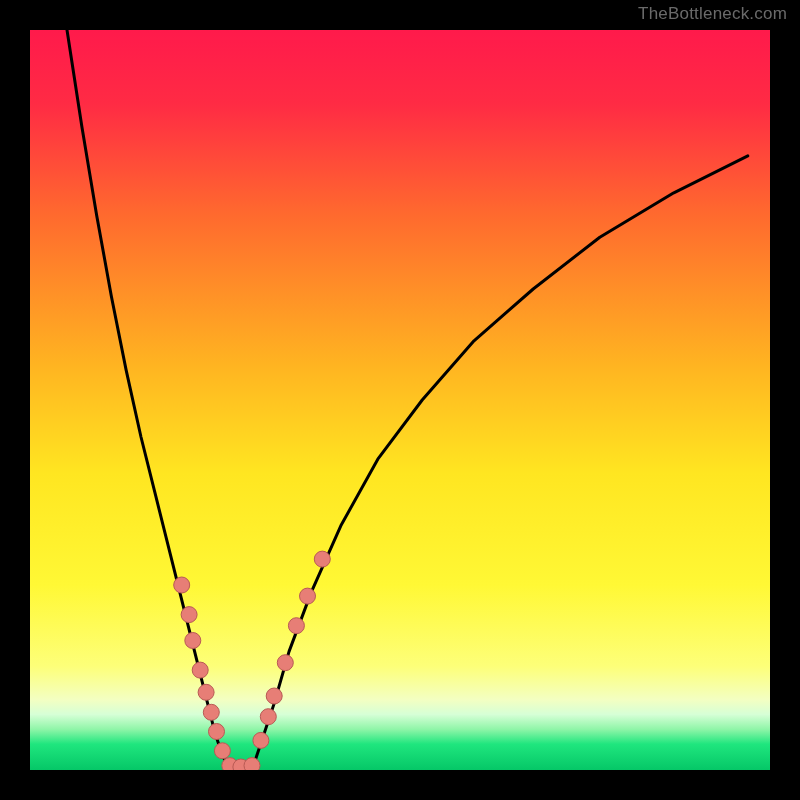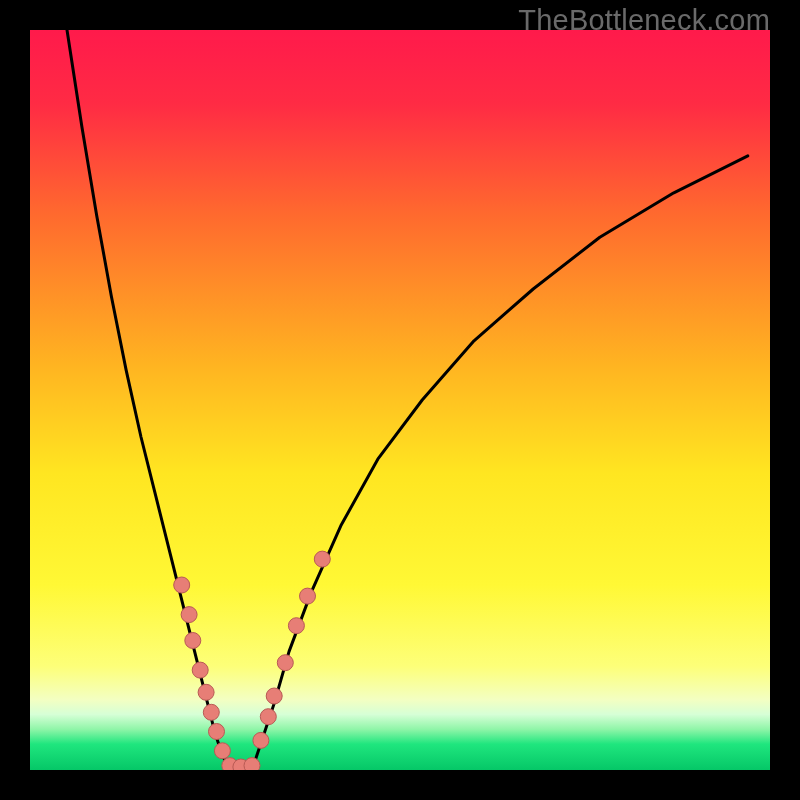--- a/index.html
+++ b/index.html
@@ -30,23 +30,23 @@
   .gradient {
     position: absolute;
     left: 0;
     top: 0;
     width: 100%;
     height: 100%;
   }
   .watermark {
     position: absolute;
     top: 4px;
-    right: 30px;
+    right: 13px;
     color: #6a6a6a;
-    font-size: 29px;
+    font-size: 17px;
     font-weight: 500;
     letter-spacing: 0.2px;
   }
   svg.curve {
     position: absolute;
     left: 0;
     top: 0;
     width: 100%;
     height: 100%;
     overflow: visible;

